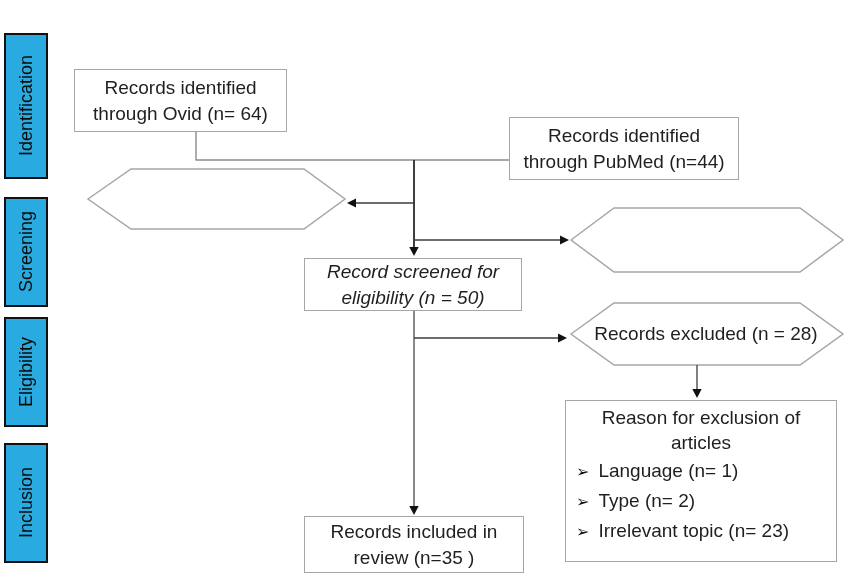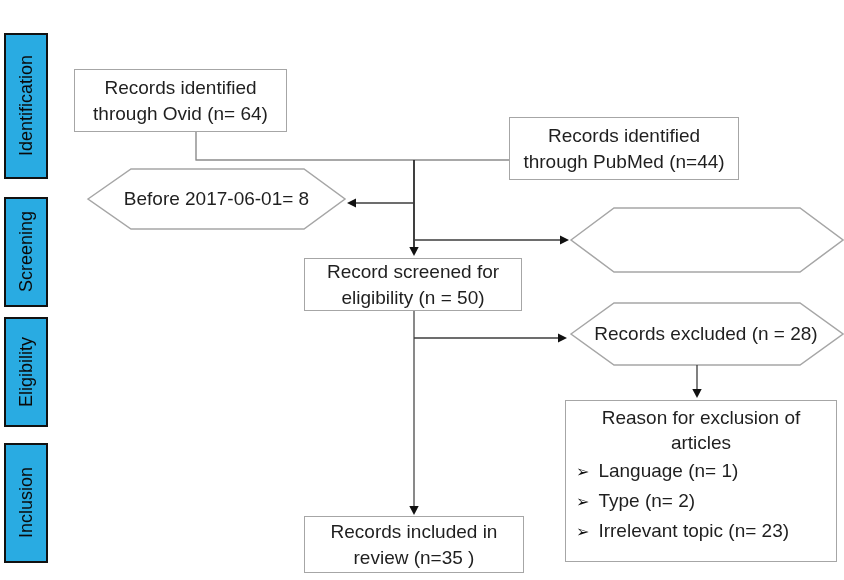--- a/index.html
+++ b/index.html
@@ -29,21 +29,21 @@
   #stage-eligibility    { top:317px; height:110px; }
   #stage-inclusion      { top:443px; height:120px; }
   
   .flow-box {
     position:absolute; background:#ffffff; border:1.5px solid #A6A6A6;
     box-sizing:border-box; display:flex; align-items:center; justify-content:center;
     text-align:center; font-size:19px; line-height:1.32; padding:16px 10px; color:#1f1f1f;
   }
   #box-ovid     { left:74px;  top:69px;  width:213px; height:63px; }
   #box-pubmed   { left:509px; top:69px;  width:230px; height:63px;margin-top:48px; }
-  #box-screened { left:304px; top:258px; width:218px; height:53px; }
+  #box-screened { left:304px; top:258px; width:218px; height:53px;font-style:italic; }
   #box-included { left:304px; top:516px; width:220px; height:57px; }
   #box-reason   {
     left:565px; top:400px; width:272px; height:162px;
     flex-direction:column; justify-content:flex-start; padding:4px 8px 4px 8px;
   }
   #box-reason .reason-heading { text-align:center; width:230px; margin:0 auto 2px auto; }
   #box-reason ul { list-style:none; margin:4px 0 0 0; padding:0; width:100%; text-align:left; }
   #box-reason li { display:flex; align-items:baseline; margin:0 0 9px 2px; line-height:1.1; }
   #box-reason li .bullet-glyph { font-size:16px; margin-right:9px; color:#111; flex:0 0 auto; }
   
@@ -102,21 +102,20 @@
   </div>
   <div class="stage" id="stage-inclusion">
     <span>Inclusion</span>
   </div>
 
   <div class="flow-box" id="box-ovid">Records identified through Ovid (n= 64)</div>
   <div class="flow-box" id="box-pubmed">Records identified through PubMed (n=44)</div>
   <div class="flow-box" id="box-screened">Record screened for eligibility (n = 50)</div>
   <div class="flow-box" id="box-included">Records included in review (n=35 )</div>
 
-  <div class="hex-label" id="hex-label-before">Before 2017-06-01= 8</div>
   <div class="hex-label" id="hex-label-excluded">Records excluded (n = 28)</div>
 
   <div class="flow-box" id="box-reason">
     <div class="reason-heading">Reason for exclusion of articles</div>
     <ul>
       <li>
         <span class="bullet-glyph">➢</span>
         <span>Language (n= 1)</span>
       </li>
       <li>

